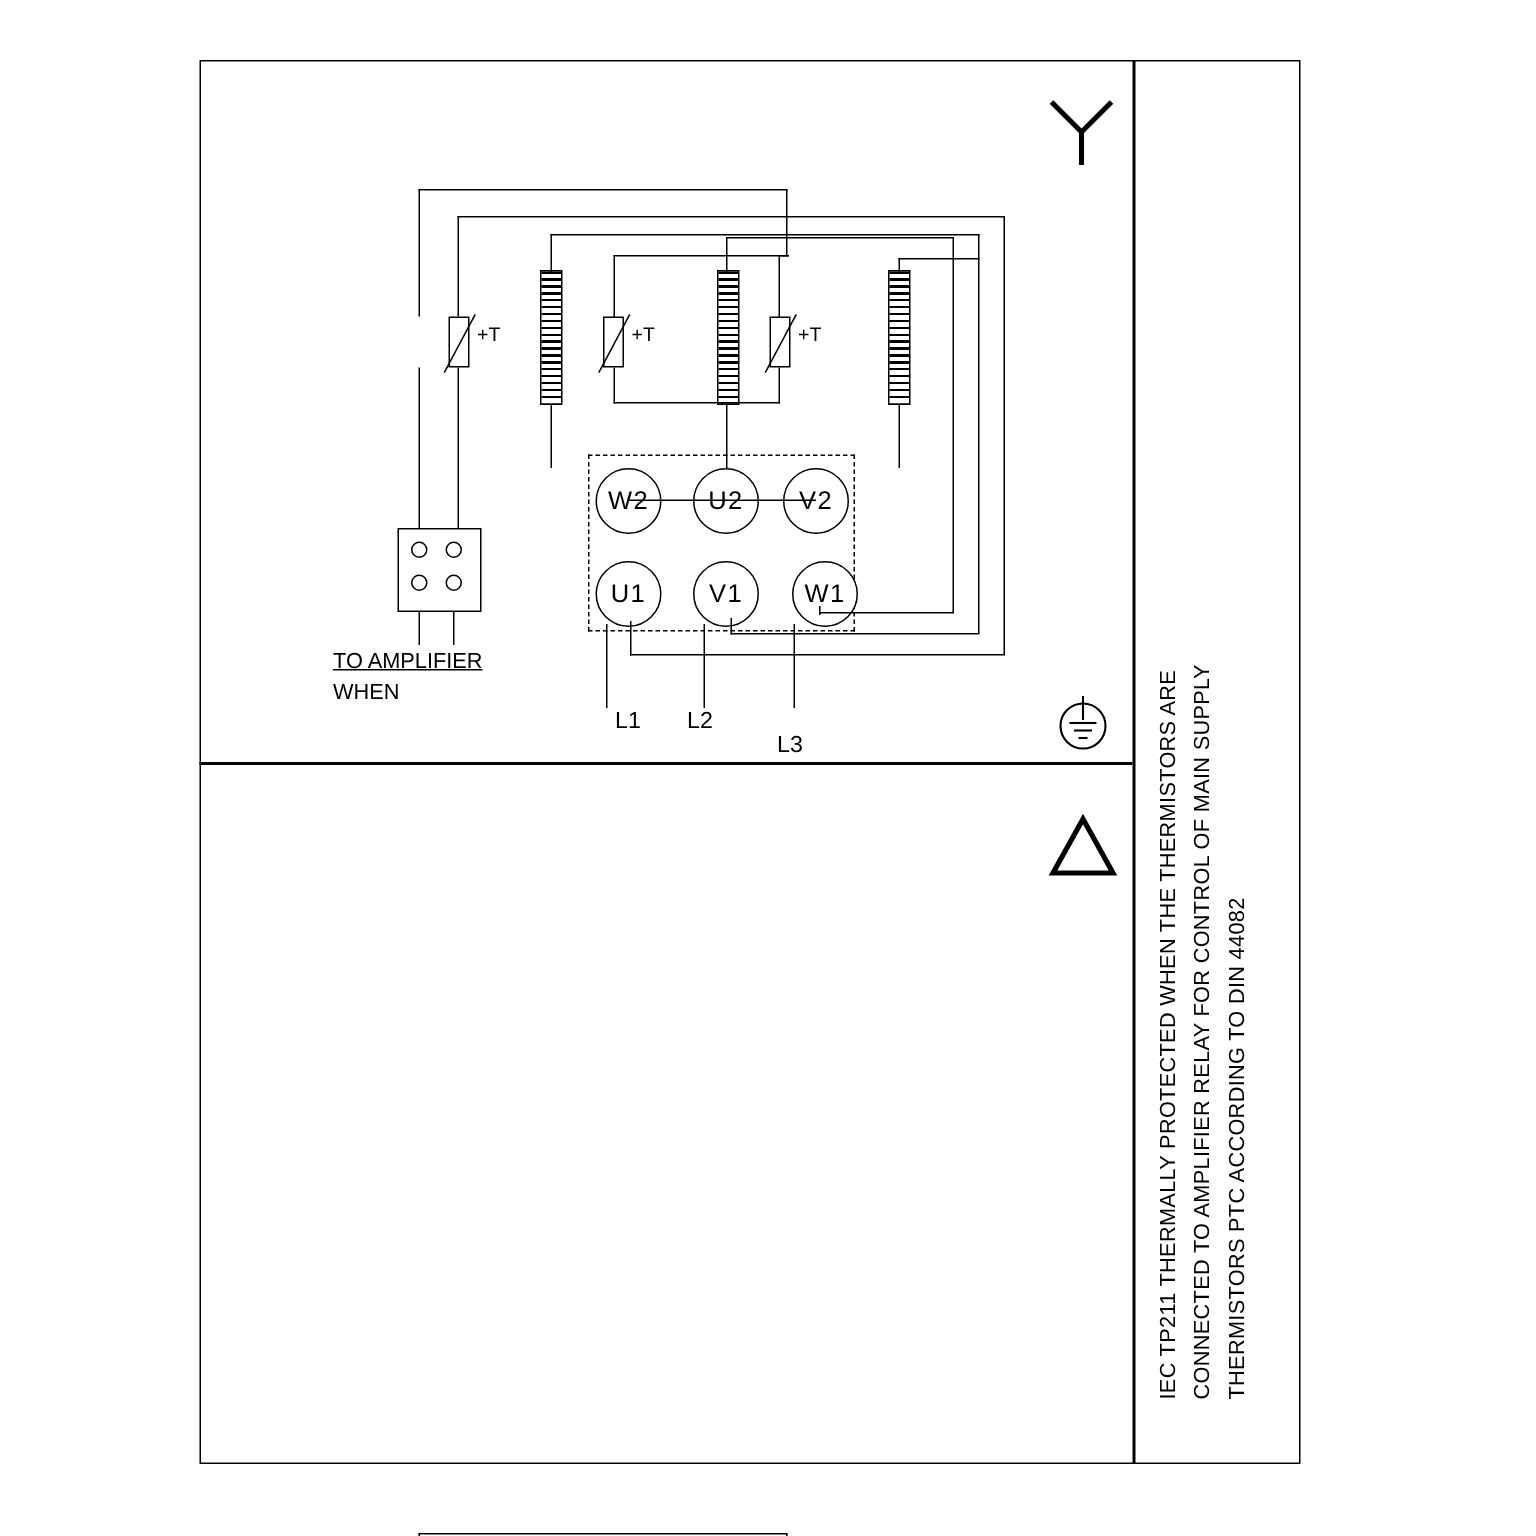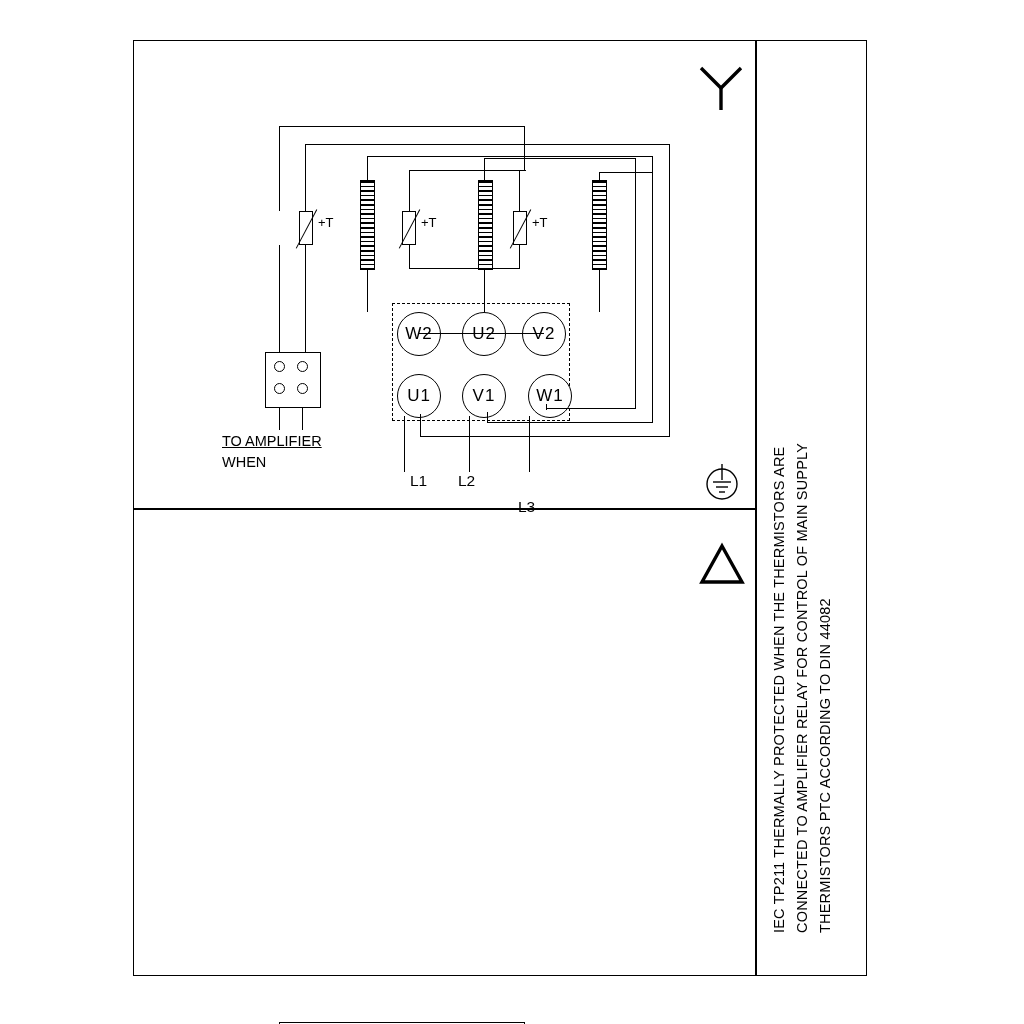--- a/index.html
+++ b/index.html
@@ -239,21 +239,21 @@
 
     <div class="w wh" style="left:420px; top:436px; width:250px;"></div>
     <div class="w wh" style="left:487px; top:422px; width:166px;"></div>
     <div class="w wh" style="left:546px; top:408px; width:90px;"></div>
     <div class="w wv" style="left:420px; top:414px; height:23px;"></div>
     <div class="w wv" style="left:487px; top:412px; height:11px;"></div>
     <div class="w wv" style="left:546px; top:404px; height:6px;"></div>
 
     <span class="lbl-phase" style="left:394px; top:472px;margin-left:16px;">L1</span>
     <span class="lbl-phase" style="left:458px; top:472px;">L2</span>
-    <span class="lbl-phase" style="left:518px; top:498px;">L3</span>
+    <span class="lbl-phase" style="left:518px; top:488px;">L3</span>
 
     <div class="conn" style="left:265px; top:352px;">
       <div class="conn-dot" style="left:8px; top:8px;"></div>
       <div class="conn-dot" style="left:31px; top:8px;"></div>
       <div class="conn-dot" style="left:8px; top:30px;"></div>
       <div class="conn-dot" style="left:31px; top:30px;"></div>
     </div>
     <div class="w wv" style="left:279px; top:408px; height:22px;"></div>
     <div class="w wv" style="left:302px; top:408px; height:22px;"></div>
 

